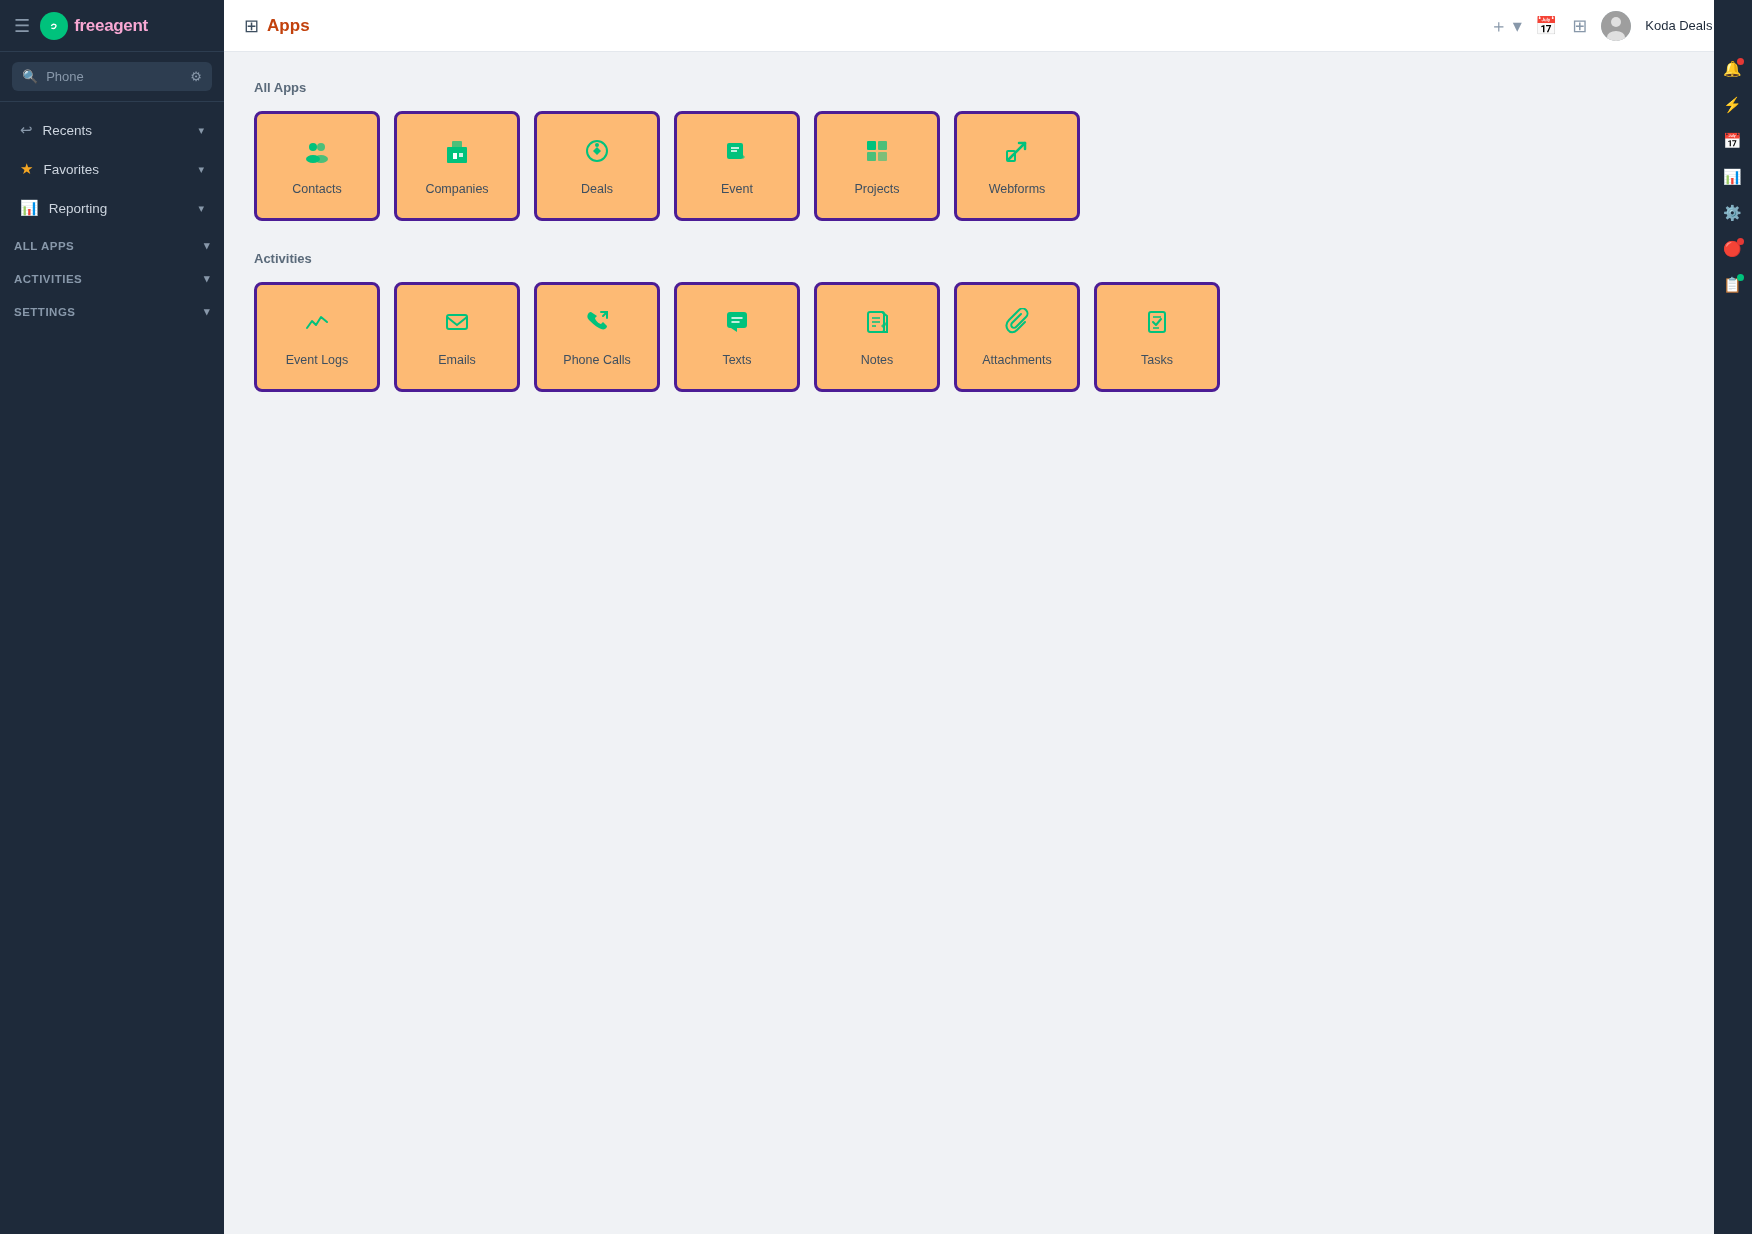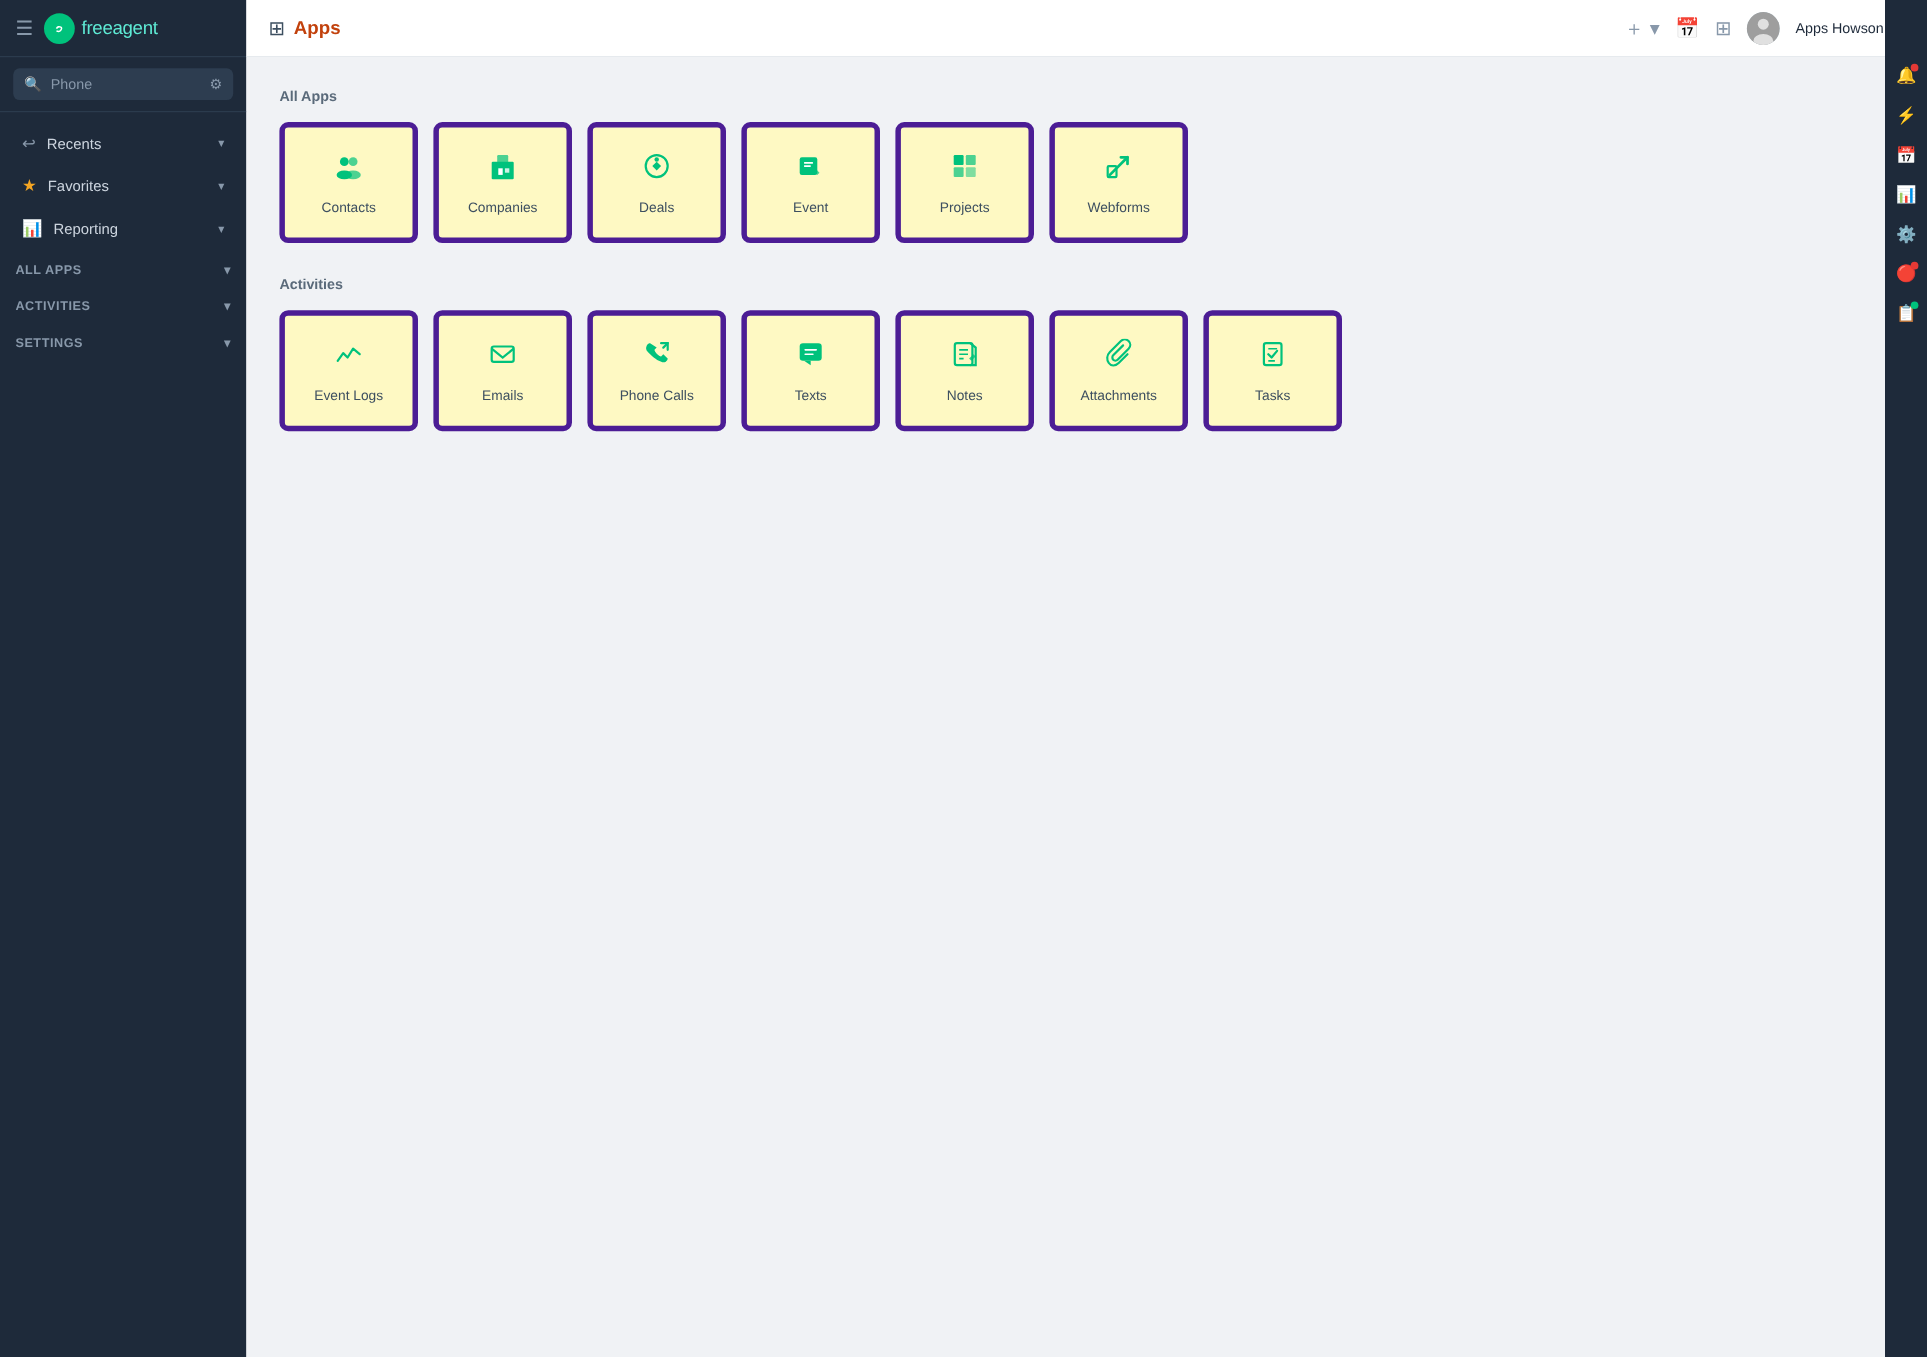--- a/index.html
+++ b/index.html
@@ -44,23 +44,23 @@
       border-radius: 50%;
       display: flex;
       align-items: center;
       justify-content: center;
       font-size: 14px;
       color: white;
       font-weight: bold;
     }
 
     .logo-text {
-      color: #5eead4;
+      color: #f9a8d4;
       font-size: 17px;
-      font-weight: 400;
+      font-weight: 700;
       letter-spacing: -0.3px;
     }
 
     .sidebar-search {
       padding: 10px 12px;
       border-bottom: 1px solid #2d3d50;
     }
 
     .search-box {
       display: flex;
@@ -268,31 +268,31 @@
     }
 
     .apps-grid {
       display: flex;
       flex-wrap: wrap;
       gap: 14px;
       margin-bottom: 30px;
     }
 
     .app-card {
-      background: #fef9c3;
+      background: #fdba74;
       border-radius: 8px;
       width: 126px;
       height: 110px;
       display: flex;
       flex-direction: column;
       align-items: center;
       justify-content: center;
       gap: 10px;
       cursor: pointer;
-      border: 5px solid #4c1d95;
+      border: 3px solid #4c1d95;
       transition: box-shadow 0.15s;
     }
 
     .app-card-icon {
       font-size: 26px;
       color: #00c27c;
     }
 
     .app-card-label {
       font-size: 12.5px;
@@ -367,21 +367,21 @@
     <span class="topbar-icon-btn">＋ ▾</span>
     <span class="topbar-icon-btn">📅</span>
     <span class="topbar-icon-btn">⊞</span>
     <div class="user-avatar">
       <svg width="30" height="30" viewBox="0 0 30 30">
         <circle cx="15" cy="15" r="15" fill="#9e9e9e"></circle>
         <circle cx="15" cy="11" r="5" fill="#e0e0e0"></circle>
         <ellipse cx="15" cy="26" rx="9" ry="6" fill="#e0e0e0"></ellipse>
       </svg>
     </div>
-    <span class="user-name">Apps Howson</span>
+    <span class="user-name">Koda Deals</span>
     <span style="color:#8898aa;font-size:11px;">▾</span>
   </div>
 </div>
 
 <div class="right-panel">
   <span class="right-panel-icon has-red-dot" style="color:#8898aa;font-size:15px;">🔔</span>
   <span class="right-panel-icon" style="color:#8898aa;font-size:15px;">⚡</span>
   <span class="right-panel-icon" style="color:#8898aa;font-size:15px;">📅</span>
   <span class="right-panel-icon" style="color:#8898aa;font-size:15px;">📊</span>
   <span class="right-panel-icon" style="color:#8898aa;font-size:15px;">⚙️</span>

